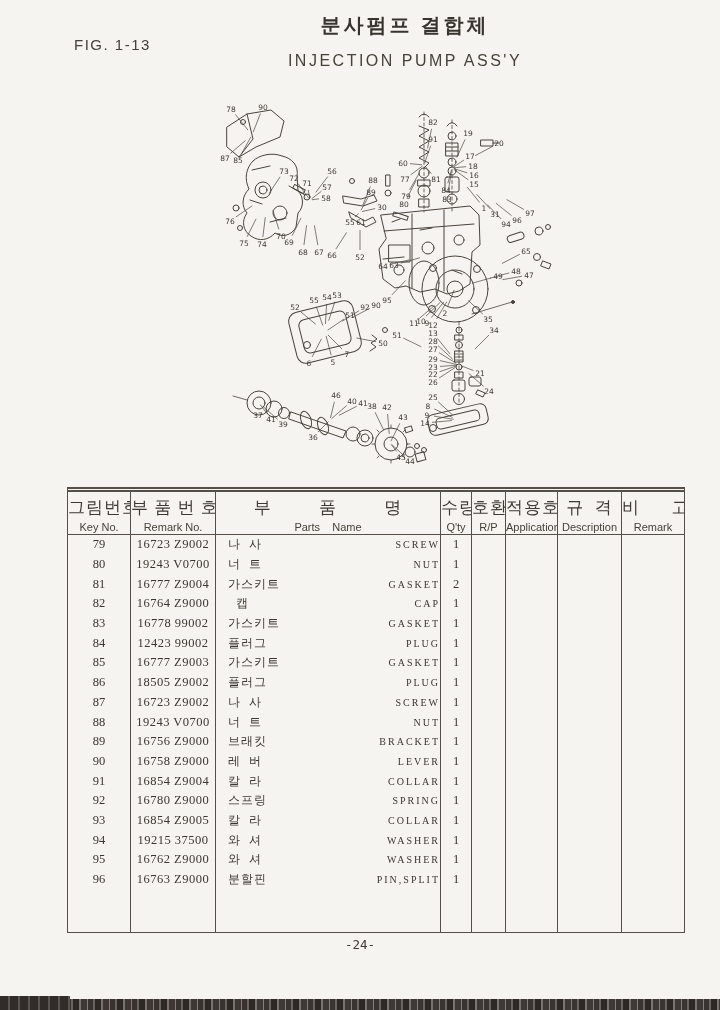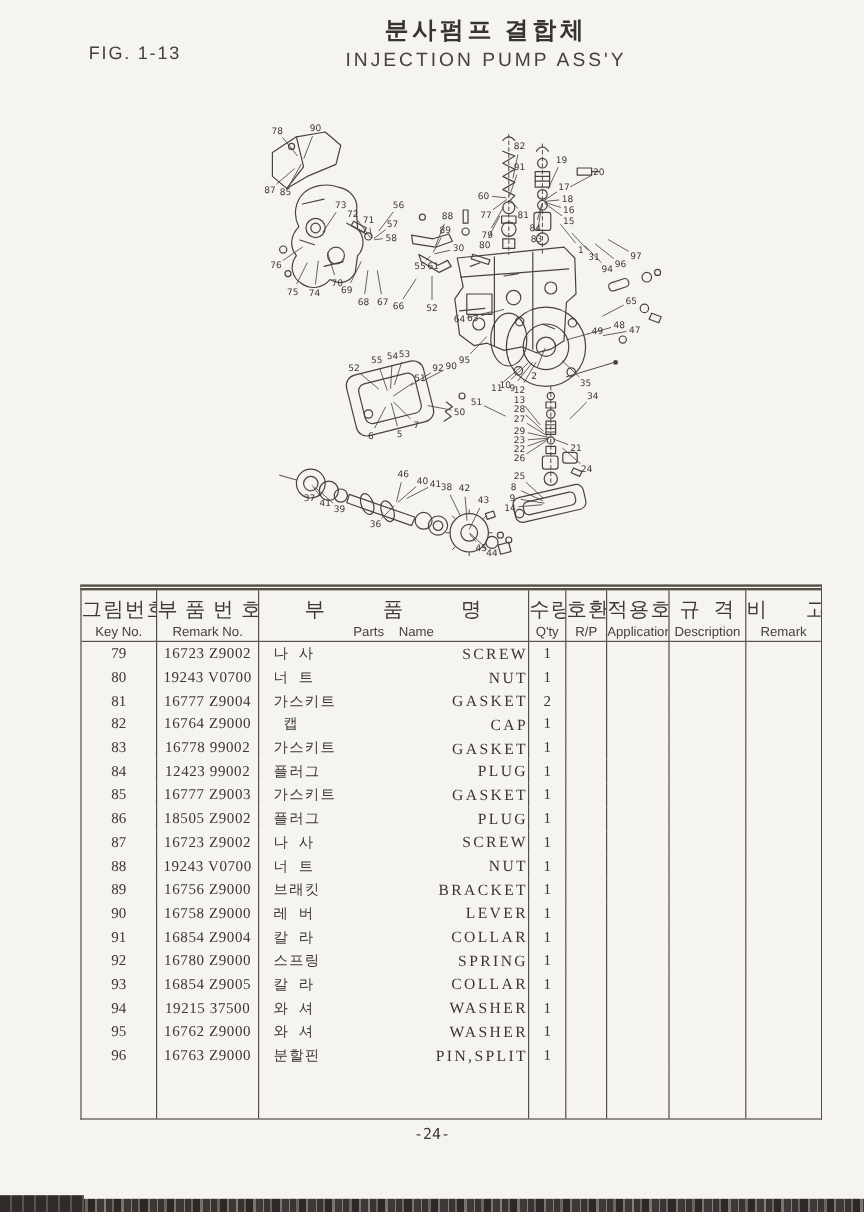--- a/index.html
+++ b/index.html
@@ -3,38 +3,38 @@
 <meta charset="utf-8">
 <style>
   html,body{margin:0;padding:0;background:#e9e7e3;}
   .page{position:relative;width:720px;height:1010px;background:#f6f4f0;overflow:hidden;
         font-family:"Liberation Serif",serif;color:#3a3530;}
   .fig{position:absolute;left:74px;top:36px;font-family:"Liberation Sans",sans-serif;
        font-size:15px;letter-spacing:1.5px;color:#45403b;}
   .titles{position:absolute;left:225px;top:12px;width:360px;text-align:center;}
   .t-ko{font-size:20px;font-weight:bold;letter-spacing:3px;color:#37332e;}
   .t-en{font-family:"Liberation Sans",sans-serif;font-size:16px;letter-spacing:2.5px;
-        margin-top:3px;color:#474239;}
+        margin-top:13px;color:#474239;}
   svg.diagram{position:absolute;left:0;top:0;}
   .ptable{position:absolute;left:67px;top:487px;width:618px;height:446px;display:grid;
           grid-template-columns:63px 85px 225px 31px 34px 52px 64px 1fr;
           grid-template-rows:43px repeat(18,19.7px) 1fr;
           border:1.6px solid #554f48;border-top:5px double #554f48;box-sizing:border-box;
           background:transparent;}
   .hcell{border-right:1px solid #554f48;border-bottom:1px solid #554f48;text-align:center;
          padding-top:4px;overflow:hidden;}
   .hcell.last{border-right:none;}
   .hko{font-size:17px;letter-spacing:1px;white-space:pre;color:#3d3833;}
   .hen{font-family:"Liberation Sans",sans-serif;font-size:11px;margin-top:2px;white-space:pre;color:#45403a;text-align:center;}
   .cell{border-right:1px solid #554f48;font-size:12.5px;display:flex;align-items:center;
         justify-content:center;white-space:pre;overflow:hidden;color:#3b3630;}
   .cell.last{border-right:none;}
   .cell.cname{justify-content:space-between;padding-left:12px;}
   .cell .ko{width:78px;font-size:12px;letter-spacing:1px;}
-  .cell .en{font-size:13px;letter-spacing:2px;}
+  .cell .en{font-size:10px;letter-spacing:2px;}
   .cell.cpart{letter-spacing:.5px;}
   .pageno{position:absolute;top:937px;left:0;width:720px;text-align:center;
           font-family:"DejaVu Sans Mono",monospace;font-size:12.5px;color:#3f3a34;}
   .scanband{position:absolute;left:0;bottom:0;width:720px;height:11px;opacity:.9;
      background:repeating-linear-gradient(90deg,#241f1d 0 5px,#5c544f 5px 7px,#17120f 7px 13px,#6e6560 13px 15px,#2a2422 15px 21px,#7a716b 21px 22px);}
   .scanband::before{content:"";position:absolute;left:0;top:-3px;width:70px;height:14px;
      background:repeating-linear-gradient(90deg,#1c1715 0 8px,#4a433f 8px 10px);}
 </style>
 </head>
 <body>

